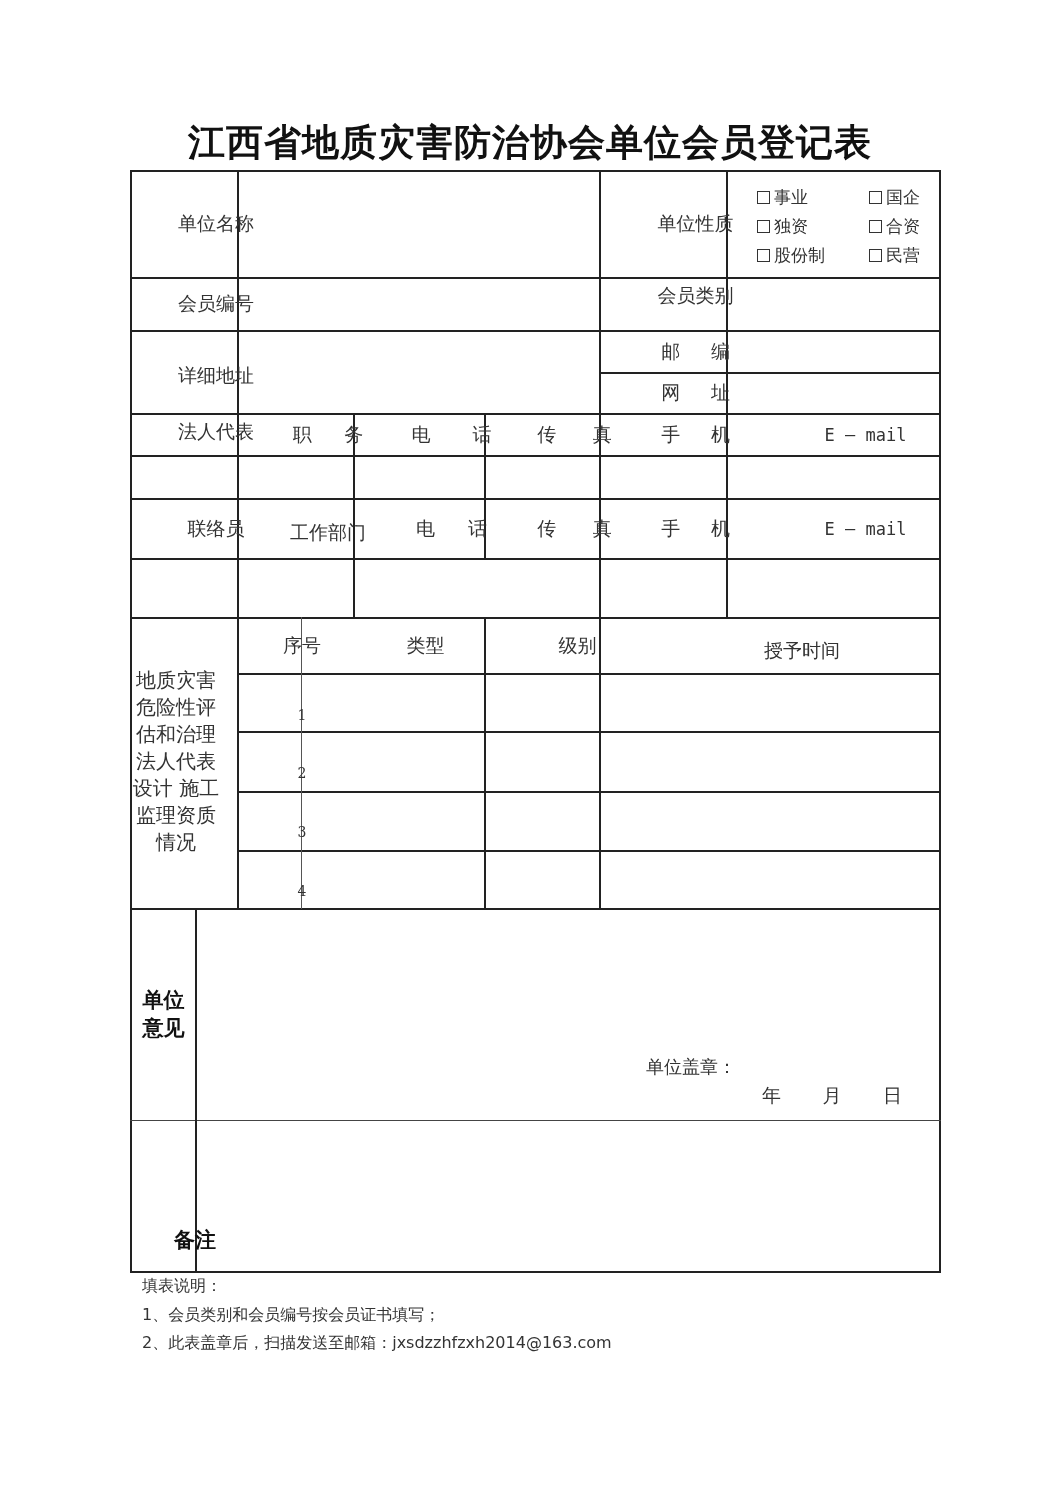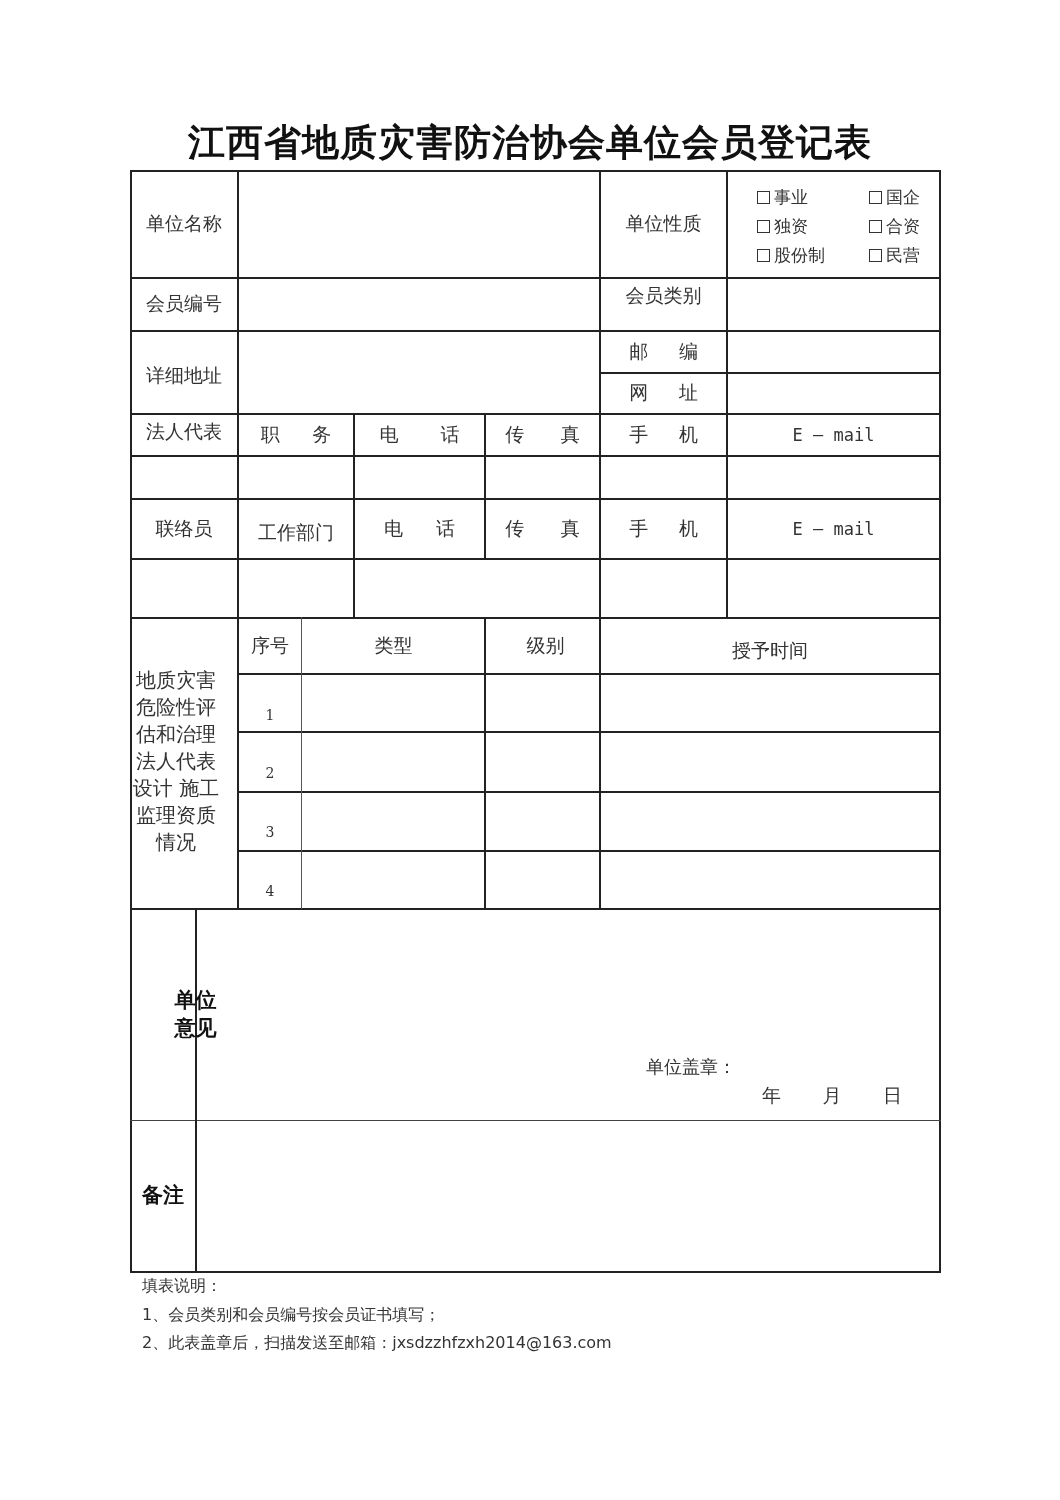--- a/index.html
+++ b/index.html
@@ -6,21 +6,21 @@
   body { width:1060px; height:1500px; position:relative; overflow:hidden;
          font-family:"DejaVu Serif","Liberation Serif",serif; color:#222; }
   .title { position:absolute; left:0; width:1060px; top:118px; text-align:center;
            font-size:37px; font-weight:bold; letter-spacing:1px; color:#111;
            font-family:"DejaVu Sans","Liberation Sans",sans-serif; }
   .hl { position:absolute; height:0; border-top:2px solid #222; }
   .hlt { position:absolute; height:0; border-top:1.5px solid #444; }
   .vl { position:absolute; width:0; border-left:2px solid #222; }
   .vlt { position:absolute; width:0; border-left:1.5px solid #555; }
   .cell { position:absolute; display:flex; align-items:center; justify-content:center;
-          font-size:19px; color:#333; text-align:center; }
+          font-size:19px; color:#333; text-align:center;margin-left:32px; }
   .field { position:absolute; background:transparent; border:none; outline:none; }
   .spaced { display:flex; justify-content:space-between; width:62%; }
   .opts { position:absolute; font-size:17px; color:#333; display:grid;
           grid-template-columns: 112px 70px; row-gap:6px; }
   .opt { display:flex; align-items:center; gap:2px; cursor:pointer; white-space:nowrap; }
   .box { display:inline-block; width:11px; height:11px; border:1px solid #333; margin-right:2px; }
   .vtext { position:absolute; font-size:20px; line-height:27px; color:#333; text-align:center; }
   .bold { font-weight:bold; color:#111; font-size:21px; }
   .small { font-size:14px; }
   .notes { position:absolute; left:142px; font-size:16px; color:#333;
@@ -211,30 +211,30 @@
 <div class="cell small" style="left:239px;top:817px;width:62px;height:30px;">3</div>
 <input class="field" style="left: 304px; top: 794px; width: 178px; height: 54px;" value="">
 <input class="field" style="left: 487px; top: 794px; width: 110px; height: 54px;" value="">
 <input class="field" style="left: 602px; top: 794px; width: 335px; height: 54px;" value="">
 
 <div class="cell small" style="left:239px;top:876px;width:62px;height:30px;">4</div>
 <input class="field" style="left: 304px; top: 853px; width: 178px; height: 53px;" value="">
 <input class="field" style="left: 487px; top: 853px; width: 110px; height: 53px;" value="">
 <input class="field" style="left: 602px; top: 853px; width: 335px; height: 53px;" value="">
 
-<div class="vtext bold" style="left:132px;top:986px;width:63px;line-height:28px;padding-left:32px;">
+<div class="vtext bold" style="left:132px;top:986px;width:63px;line-height:28px;">
   <div>单位</div>
   <div>意见</div>
 </div>
 <textarea class="field" style="left: 199px; top: 912px; width: 736px; height: 130px; resize: none;" value=""></textarea>
 <div style="position:absolute;left:646px;top:1055px;font-size:18px;color:#333;">单位盖章：</div>
 <div style="position:absolute;left:762px;top:1083px;width:140px;display:flex;justify-content:space-between;font-size:19px;color:#333;">
   <span>年</span>
   <span>月</span>
   <span>日</span>
 </div>
 
-<div class="cell bold" style="left:131px;top:1120px;width:64px;height:150px;font-family:Liberation Serif, serif;">备注</div>
+<div class="cell bold" style="left:131px;top:1165px;width:64px;height:150px;font-family:Liberation Serif, serif;">备注</div>
 <textarea class="field" style="left: 199px; top: 1124px; width: 736px; height: 144px; resize: none;" value=""></textarea>
 
 <div class="notes" style="top:1276px;">填表说明：</div>
 <div class="notes" style="top:1305px;">1、会员类别和会员编号按会员证书填写；</div>
 <div class="notes" style="top:1333px;">2、此表盖章后，扫描发送至邮箱：jxsdzzhfzxh2014@163.com</div>
 
 </body></html>

